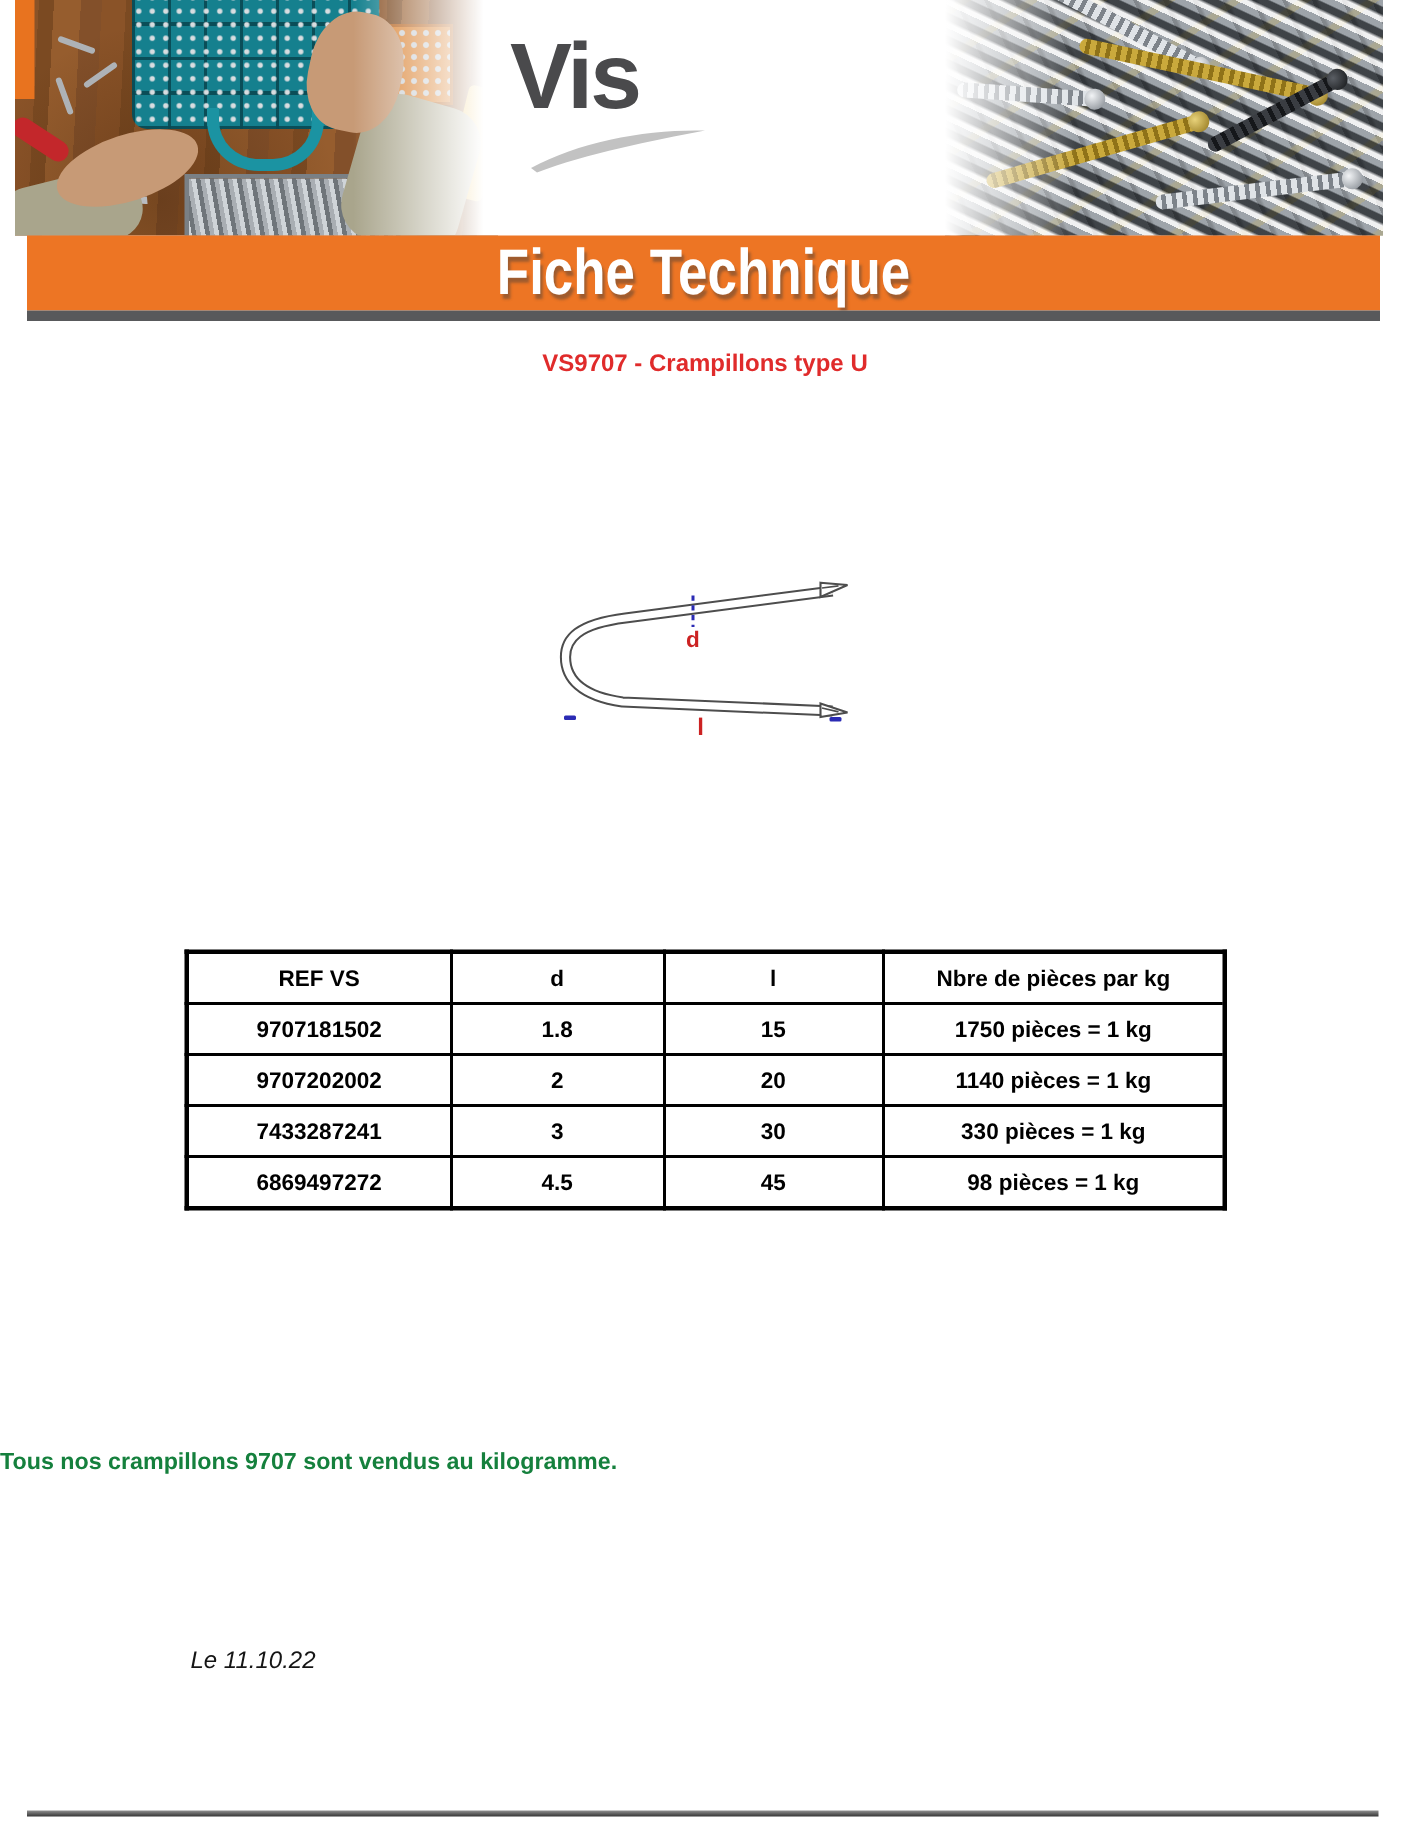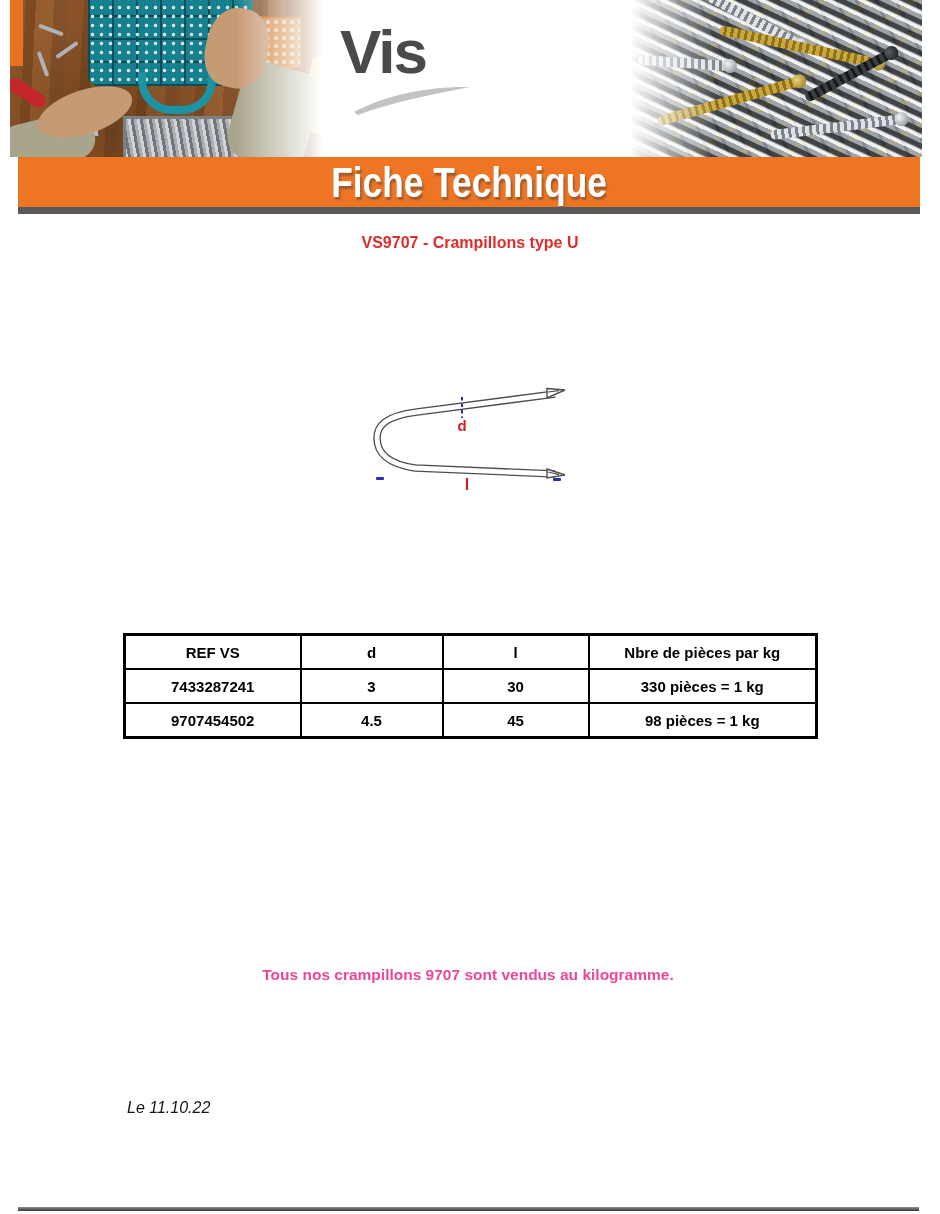--- a/index.html
+++ b/index.html
@@ -84,22 +84,22 @@
   
   .spec-table{position:absolute;left:123px;top:633px;border-collapse:collapse;table-layout:fixed;
     font-size:15px;font-weight:700;color:#000;}
   .spec-table col.c0{width:176px;}.spec-table col.c1{width:142px;}
   .spec-table col.c2{width:146px;}.spec-table col.c3{width:228px;}
   .spec-table th,.spec-table td{border:2px solid #000;height:32px;text-align:center;
     vertical-align:middle;padding:0 4px;font-weight:700;}
   .spec-table{border:3px solid #000;}
 
   
-  .note{position:absolute;left:0;top:966px;width:936px;text-align:center;
-    font-size:15.5px;font-weight:700;color:#ec4899;}
+  .note{position:absolute;left:0;top:966px;width:936px;
+    font-size:15.5px;font-weight:700;color:#15803d;}
   .date{position:absolute;left:127px;top:1099px;font-size:16px;font-style:italic;color:#151515;}
   .bottom-rule{position:absolute;left:18px;top:1207px;width:901px;height:4px;
     background:linear-gradient(#909090,#353535);}
 </style>
 </head>
 <body>
 
 <div class="page">
 
   <div class="photo photo-left">
@@ -173,27 +173,39 @@
     <thead>
         <tr>
           <th>REF VS</th>
           <th>d</th>
           <th>l</th>
           <th>Nbre de pièces par kg</th>
         </tr>
       </thead>
     <tbody>
         <tr>
+          <td>9707181502</td>
+          <td>1.8</td>
+          <td>15</td>
+          <td>1750 pièces = 1 kg</td>
+        </tr>
+        <tr>
+          <td>9707202002</td>
+          <td>2</td>
+          <td>20</td>
+          <td>1140 pièces = 1 kg</td>
+        </tr>
+        <tr>
           <td>7433287241</td>
           <td>3</td>
           <td>30</td>
           <td>330 pièces = 1 kg</td>
         </tr>
         <tr>
-          <td>9707454502</td>
+          <td>6869497272</td>
           <td>4.5</td>
           <td>45</td>
           <td>98 pièces = 1 kg</td>
         </tr>
       </tbody>
   </table>
 
   <div class="note">Tous nos crampillons 9707 sont vendus au kilogramme.</div>
   <div class="date">Le 11.10.22</div>
   <div class="bottom-rule"></div>

